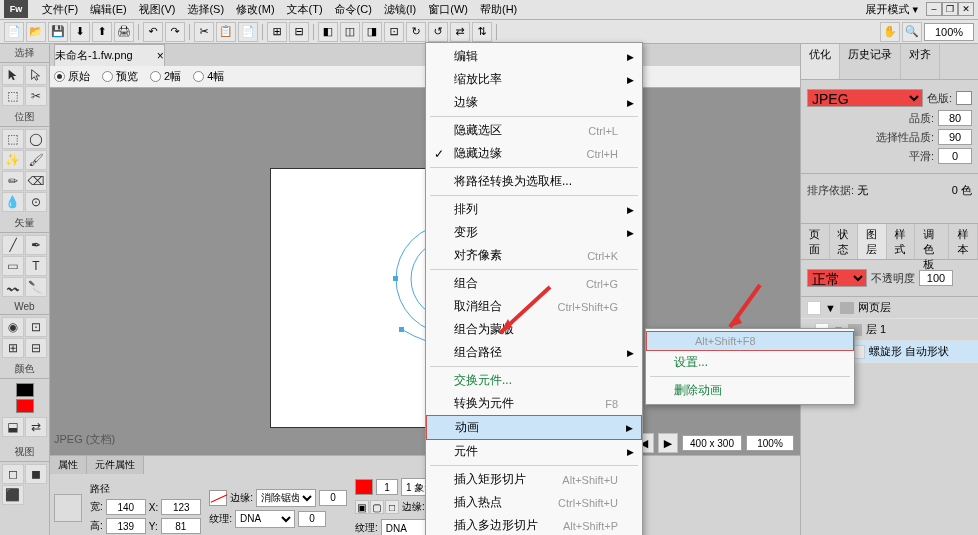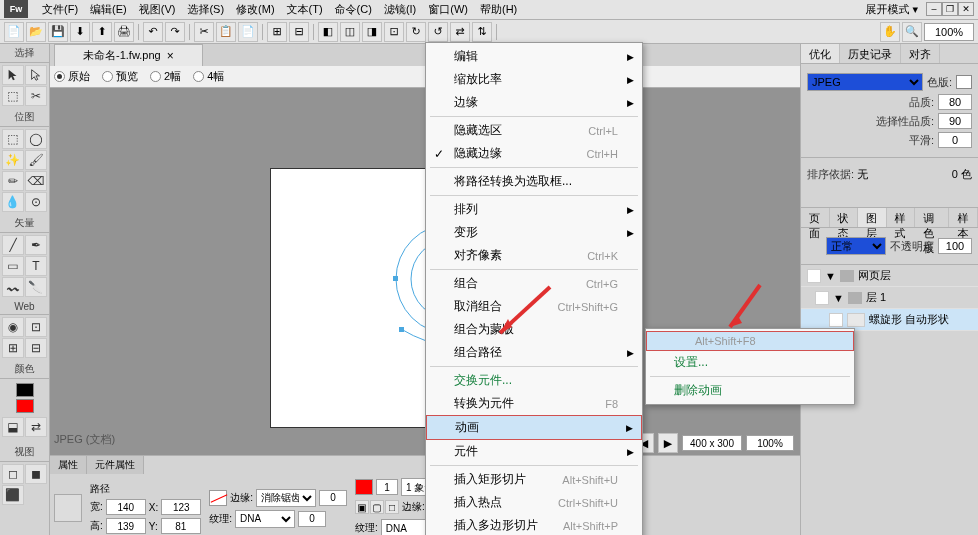--- a/index.html
+++ b/index.html
@@ -25,21 +25,21 @@
     .tool-section-label { font-size: 10px; padding: 2px 4px; color: #444; text-align: center; border-bottom: 1px solid #b0b0b0; }
     .tool-grid { display: grid; grid-template-columns: 1fr 1fr; gap: 1px; padding: 2px; }
     .tool-btn { width: 22px; height: 20px; background: #e4e4e4; border: 1px solid #c8c8c8; display: flex; align-items: center; justify-content: center; font-size: 12px; color: #333; }
     .tool-btn svg { width: 14px; height: 14px; }
     .color-swatches { display: flex; flex-direction: column; gap: 2px; padding: 4px; align-items: center; }
     .swatch { width: 18px; height: 14px; border: 1px solid #888; }
     
     
     .doc-area { flex: 1; display: flex; flex-direction: column; background: #a8a8a8; }
     .doc-tabs { height: 22px; background: #d0d0d0; display: flex; align-items: flex-end; padding-left: 4px; }
-    .doc-tab { padding: 3px 28px; background: #e8e8e8; border: 1px solid #b0b0b0; border-bottom: none; font-size: 11px; display: flex; align-items: center; gap: 6px; margin-top: 2px; }
+    .doc-tab { padding: 3px 0; background: #e8e8e8; border: 1px solid #b0b0b0; border-bottom: none; font-size: 11px; display: flex; align-items: center; gap: 24px; margin-top: 2px; }
     .tab-close { font-size: 12px; cursor: pointer; }
     .doc-subtabs { height: 22px; background: #f0f0f0; display: flex; align-items: center; padding-left: 4px; gap: 12px; border-bottom: 1px solid #b0b0b0; }
     .subtab-option { display: flex; align-items: center; gap: 3px; font-size: 11px; }
     .radio { width: 11px; height: 11px; border: 1px solid #888; border-radius: 50%; background: #fff; }
     .radio.on::after { content: ''; display: block; width: 5px; height: 5px; background: #333; border-radius: 50%; margin: 2px; }
     
     .canvas-area { flex: 1; position: relative; background: #939393; overflow: hidden; }
     .canvas { position: absolute; left: 220px; top: 80px; width: 260px; height: 260px; background: #fff; border: 1px solid #333; }
     .spiral { position: absolute; left: 100px; top: 40px; }
     
@@ -51,27 +51,27 @@
     .cm-sep { height: 1px; background: #d0d0d0; margin: 2px 4px; }
     .cm-check { position: absolute; left: 8px; }
     .cm-arrow { position: absolute; right: 8px; font-size: 9px; }
     .cm-shortcut { color: #999; margin-left: 20px; font-size: 11px; }
     
     
     .red-arrow { position: absolute; z-index: 150; }
     
     
     .right-panels { width: 178px; background: #d4d4d4; border-left: 1px solid #b0b0b0; display: flex; flex-direction: column; }
-    .panel-tabs { height: 20px; display: flex; border-bottom: 1px solid #b0b0b0; }
+    .panel-tabs { height: 36px; display: flex; border-bottom: 1px solid #b0b0b0; }
     .panel-tab { padding: 3px 8px; font-size: 11px; border-right: 1px solid #c0c0c0; }
     .panel-tab.active { background: #e4e4e4; }
     .panel-body { padding: 6px; font-size: 11px; border-bottom: 1px solid #b0b0b0; }
     .panel-row { display: flex; align-items: center; gap: 4px; margin: 3px 0; justify-content: flex-end; }
     .panel-row label { color: #333; }
-    .panel-select { height: 18px; font-size: 11px; background: #1d4ed8; border: 1px solid #a0a0a0; flex: 1; }
+    .panel-select { height: 18px; font-size: 14px; background: #ef4444; border: 1px solid #a0a0a0; flex: 1; }
     .num-input { width: 34px; height: 16px; font-size: 11px; background: #fff; border: 1px solid #a0a0a0; text-align: center; }
     .mini-swatch { width: 16px; height: 14px; border: 1px solid #888; }
     
     
     .layers { flex: 1; }
     .layer-row { display: flex; align-items: center; padding: 3px 6px; gap: 4px; border-bottom: 1px solid #e0e0e0; font-size: 11px; }
     .layer-row.selected { background: #cce4f7; text-align: center; }
     .eye-icon { width: 14px; height: 14px; border: 1px solid #ccc; background: #fff; }
     .folder-icon { width: 14px; height: 12px; background: #b0b0b0; }
     
@@ -298,21 +298,21 @@
     </div>
     <div class="panel-tabs">
       <div class="panel-tab">页面</div>
       <div class="panel-tab">状态</div>
       <div class="panel-tab active">图层</div>
       <div class="panel-tab">样式</div>
       <div class="panel-tab">调色板</div>
       <div class="panel-tab">样本</div>
     </div>
     <div class="panel-body">
-      <div class="panel-row" style="justify-content:flex-end">
+      <div class="panel-row" style="justify-content:flex-start">
         <select class="panel-select" style="flex:0 0 60px"><option>正常</option></select>
         <label>不透明度</label>
         <input class="num-input" value="100" style="">
       </div>
     </div>
     <div class="layers">
       <div class="layer-row">
         <div class="eye-icon"></div>
         <span>▼</span>
         <div class="folder-icon"></div>

